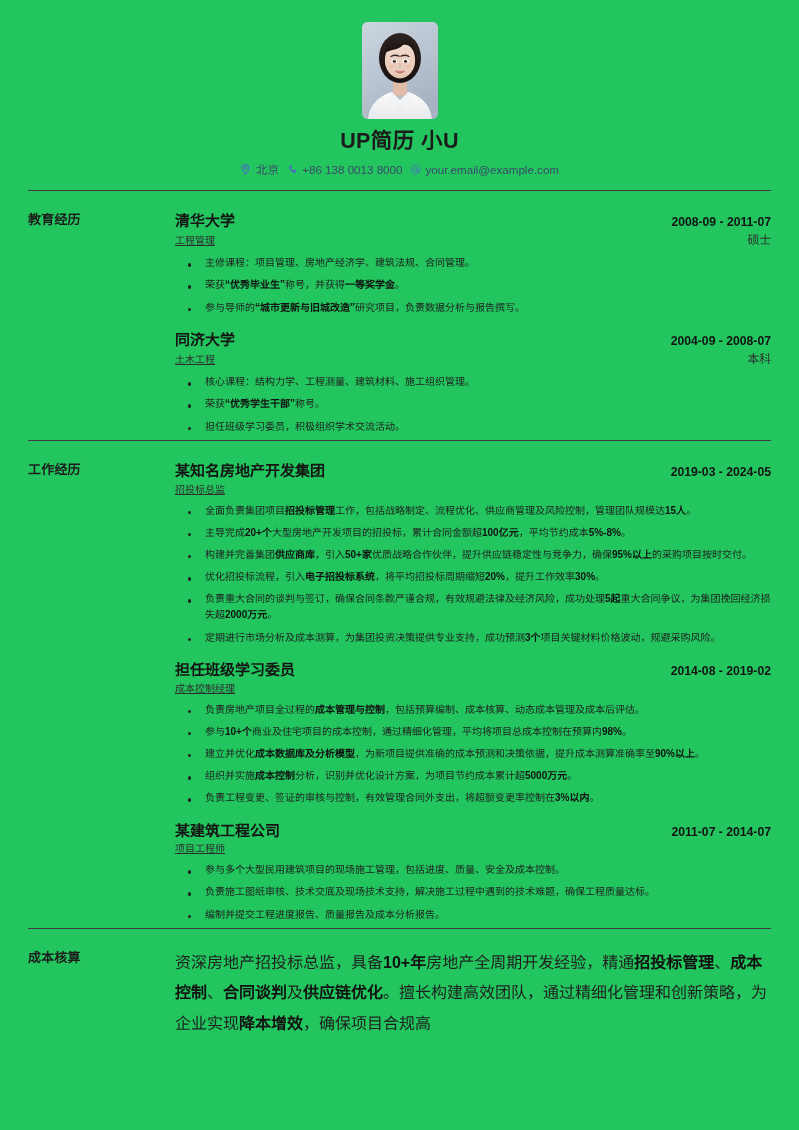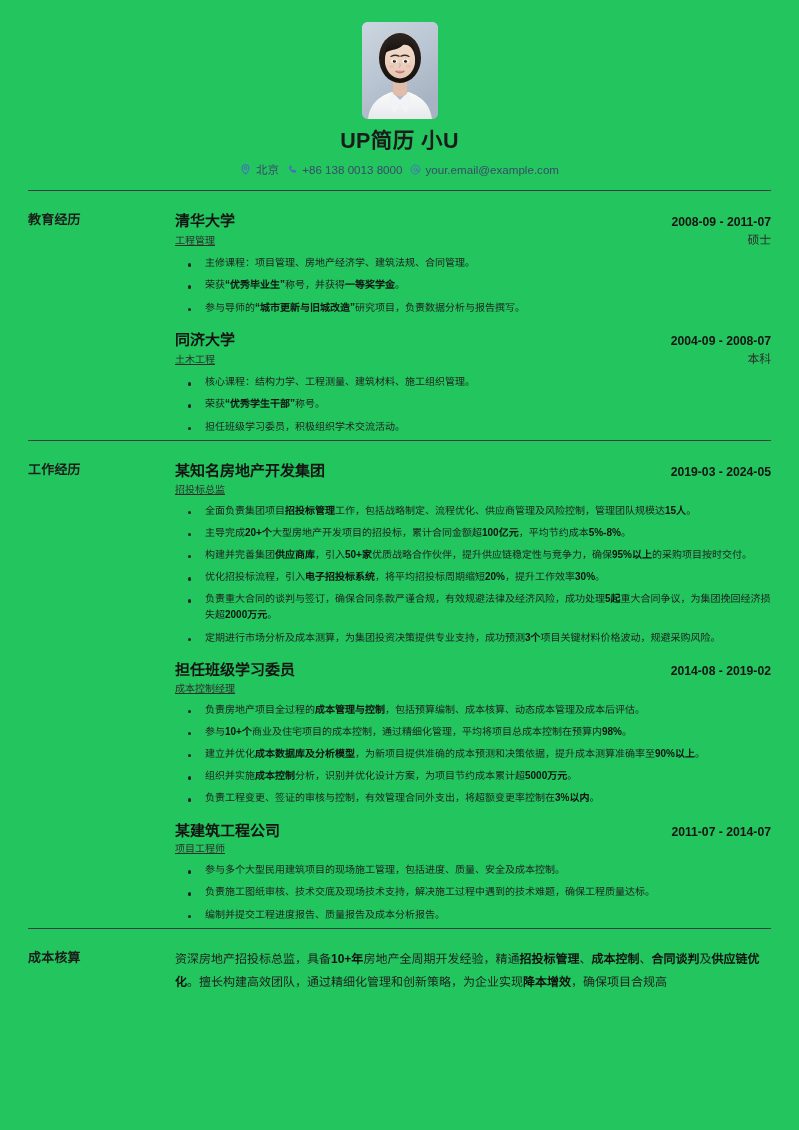--- a/index.html
+++ b/index.html
@@ -161,21 +161,21 @@
     left: 13px;
     top: 8px;
     width: 3.4px;
     height: 3.4px;
     border-radius: 50%;
     background: #222222;
   }
   .bullets b, .summary b { font-weight: 700; color: #111111; }
 
   .summary {
-    font-size: 12px;
+    font-size: 16px;
     line-height: 1.9;
     color: #1f1f1f;
     margin: 0;
   }
 </style>
 </head>
 <body>
 
 <div class="page">
 

